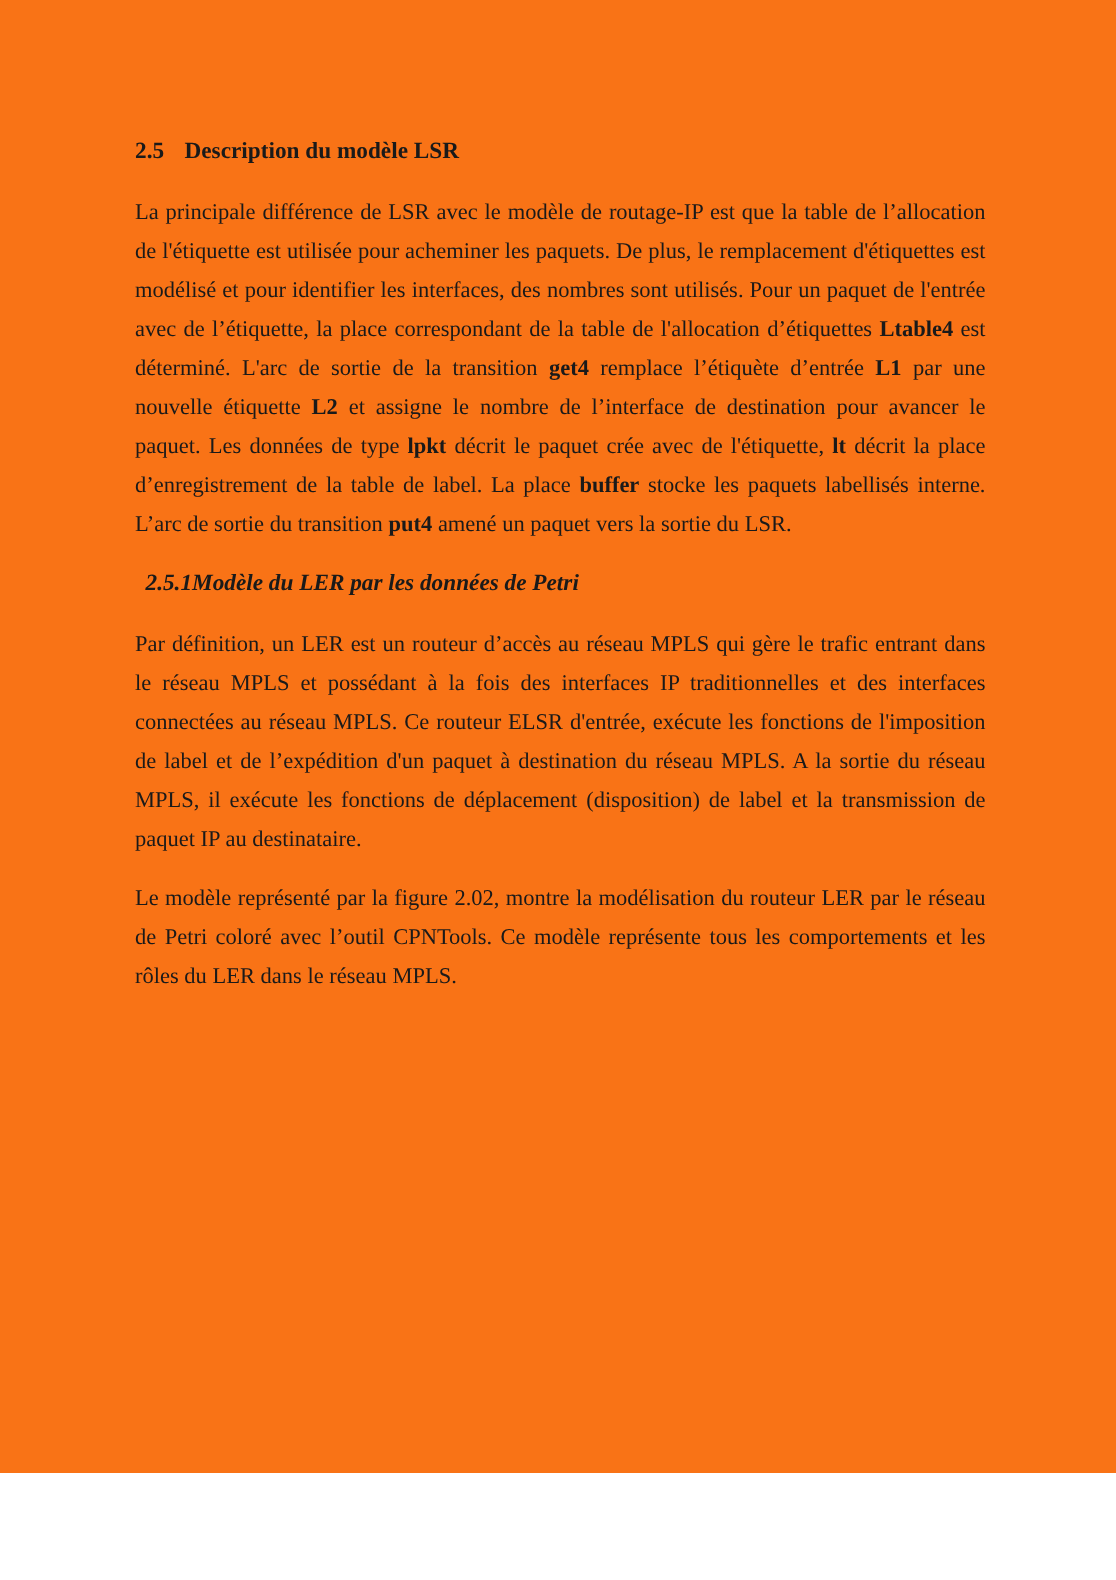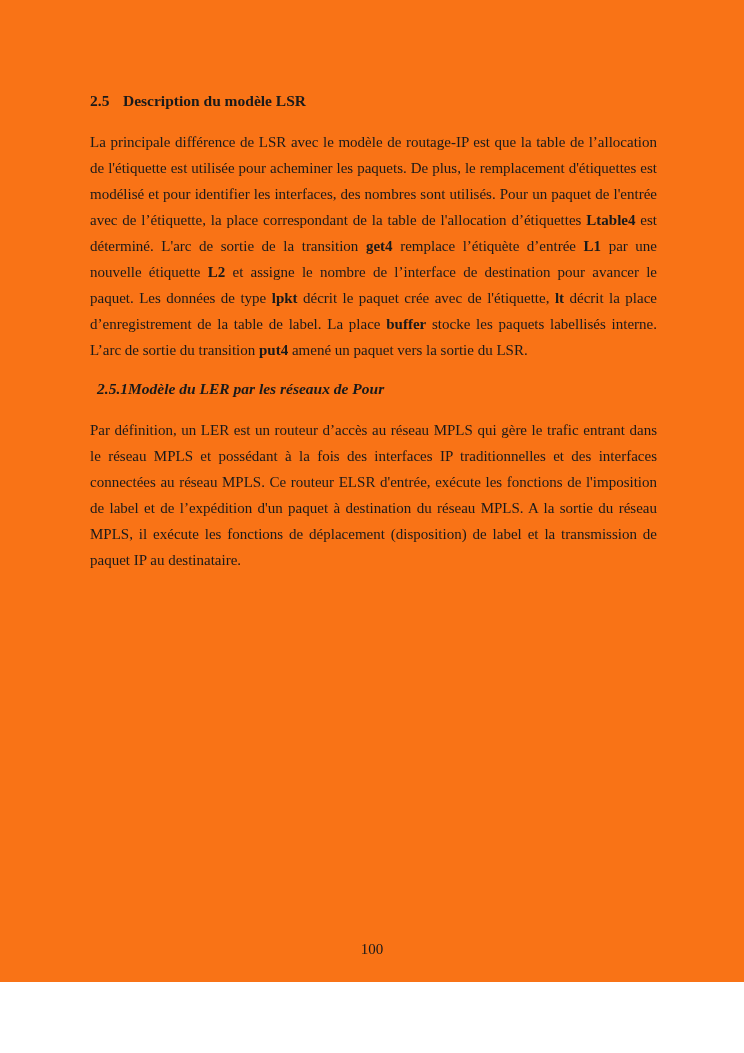--- a/index.html
+++ b/index.html
@@ -67,22 +67,22 @@
 </head>
 <body>
 
 <div class="page">
   <div class="content">
 
     <h2 class="h-section"><span class="hnum">2.5</span><span>Description du modèle LSR</span></h2>
 
     <p class="body-para"><span>La principale différence de LSR avec le modèle de routage-IP est que la table de l’allocation de l'étiquette est utilisée pour acheminer les paquets. De plus, le remplacement d'étiquettes est modélisé et pour identifier les interfaces, des nombres sont utilisés. Pour un paquet de l'entrée avec de l’étiquette, la place correspondant de la table de l'allocation d’étiquettes </span><b>Ltable4</b><span> est déterminé. L'arc de sortie de la transition </span><b>get4</b><span> remplace l’étiquète d’entrée </span><b>L1</b><span> par une nouvelle étiquette </span><b>L2</b><span> et assigne le nombre de l’interface de destination pour avancer le paquet. Les données de type </span><b>lpkt</b><span> décrit le paquet crée avec de l'étiquette, </span><b>lt</b><span> décrit la place d’enregistrement de la table de label. La place </span><b>buffer</b><span> stocke les paquets labellisés interne. L’arc de sortie du transition </span><b>put4</b><span> amené un paquet vers la sortie du LSR.</span></p>
 
-    <h3 class="h-subsection"><span class="hnum">2.5.1</span><span>Modèle du LER par les réseaux de Pour</span></h3>
+    <h3 class="h-subsection"><span class="hnum">2.5.1</span><span>Modèle du LER par les données de Petri</span></h3>
 
 
     <p class="body-para"><span>Par définition, un LER est un routeur d’accès au réseau MPLS qui gère le trafic entrant dans le réseau MPLS et possédant à la fois des interfaces IP traditionnelles et des interfaces connectées au réseau MPLS. Ce routeur ELSR d'entrée, exécute les fonctions de l'imposition de label et de l’expédition d'un paquet à destination du réseau MPLS. A la sortie du réseau MPLS, il exécute les fonctions de déplacement (disposition) de label et la transmission de paquet IP au destinataire.</span></p>
 
+    <p class="body-para"><span>Le modèle représenté par la figure 2.02, montre la modélisation du routeur LER par le réseau de Petri coloré avec l’outil CPNTools. Ce modèle représente tous les comportements et les rôles du LER dans le réseau MPLS.</span></p>
 
   </div>
 
-  <div class="page-number">100</div>
 </div>
 
 </body></html>

